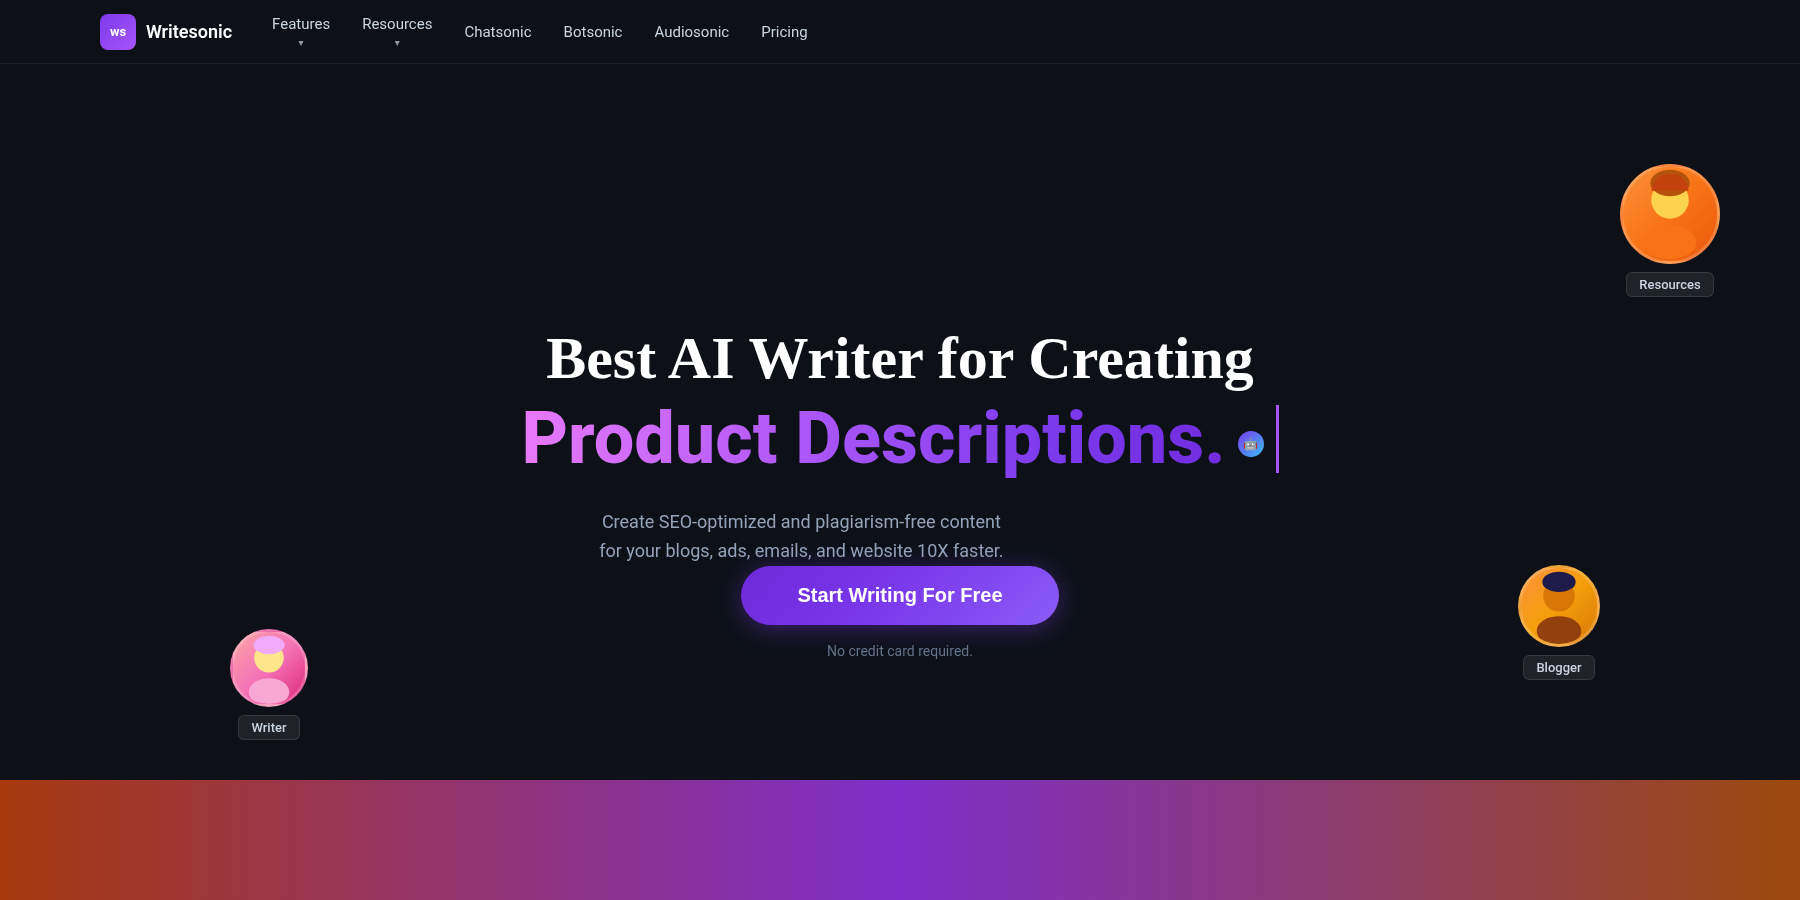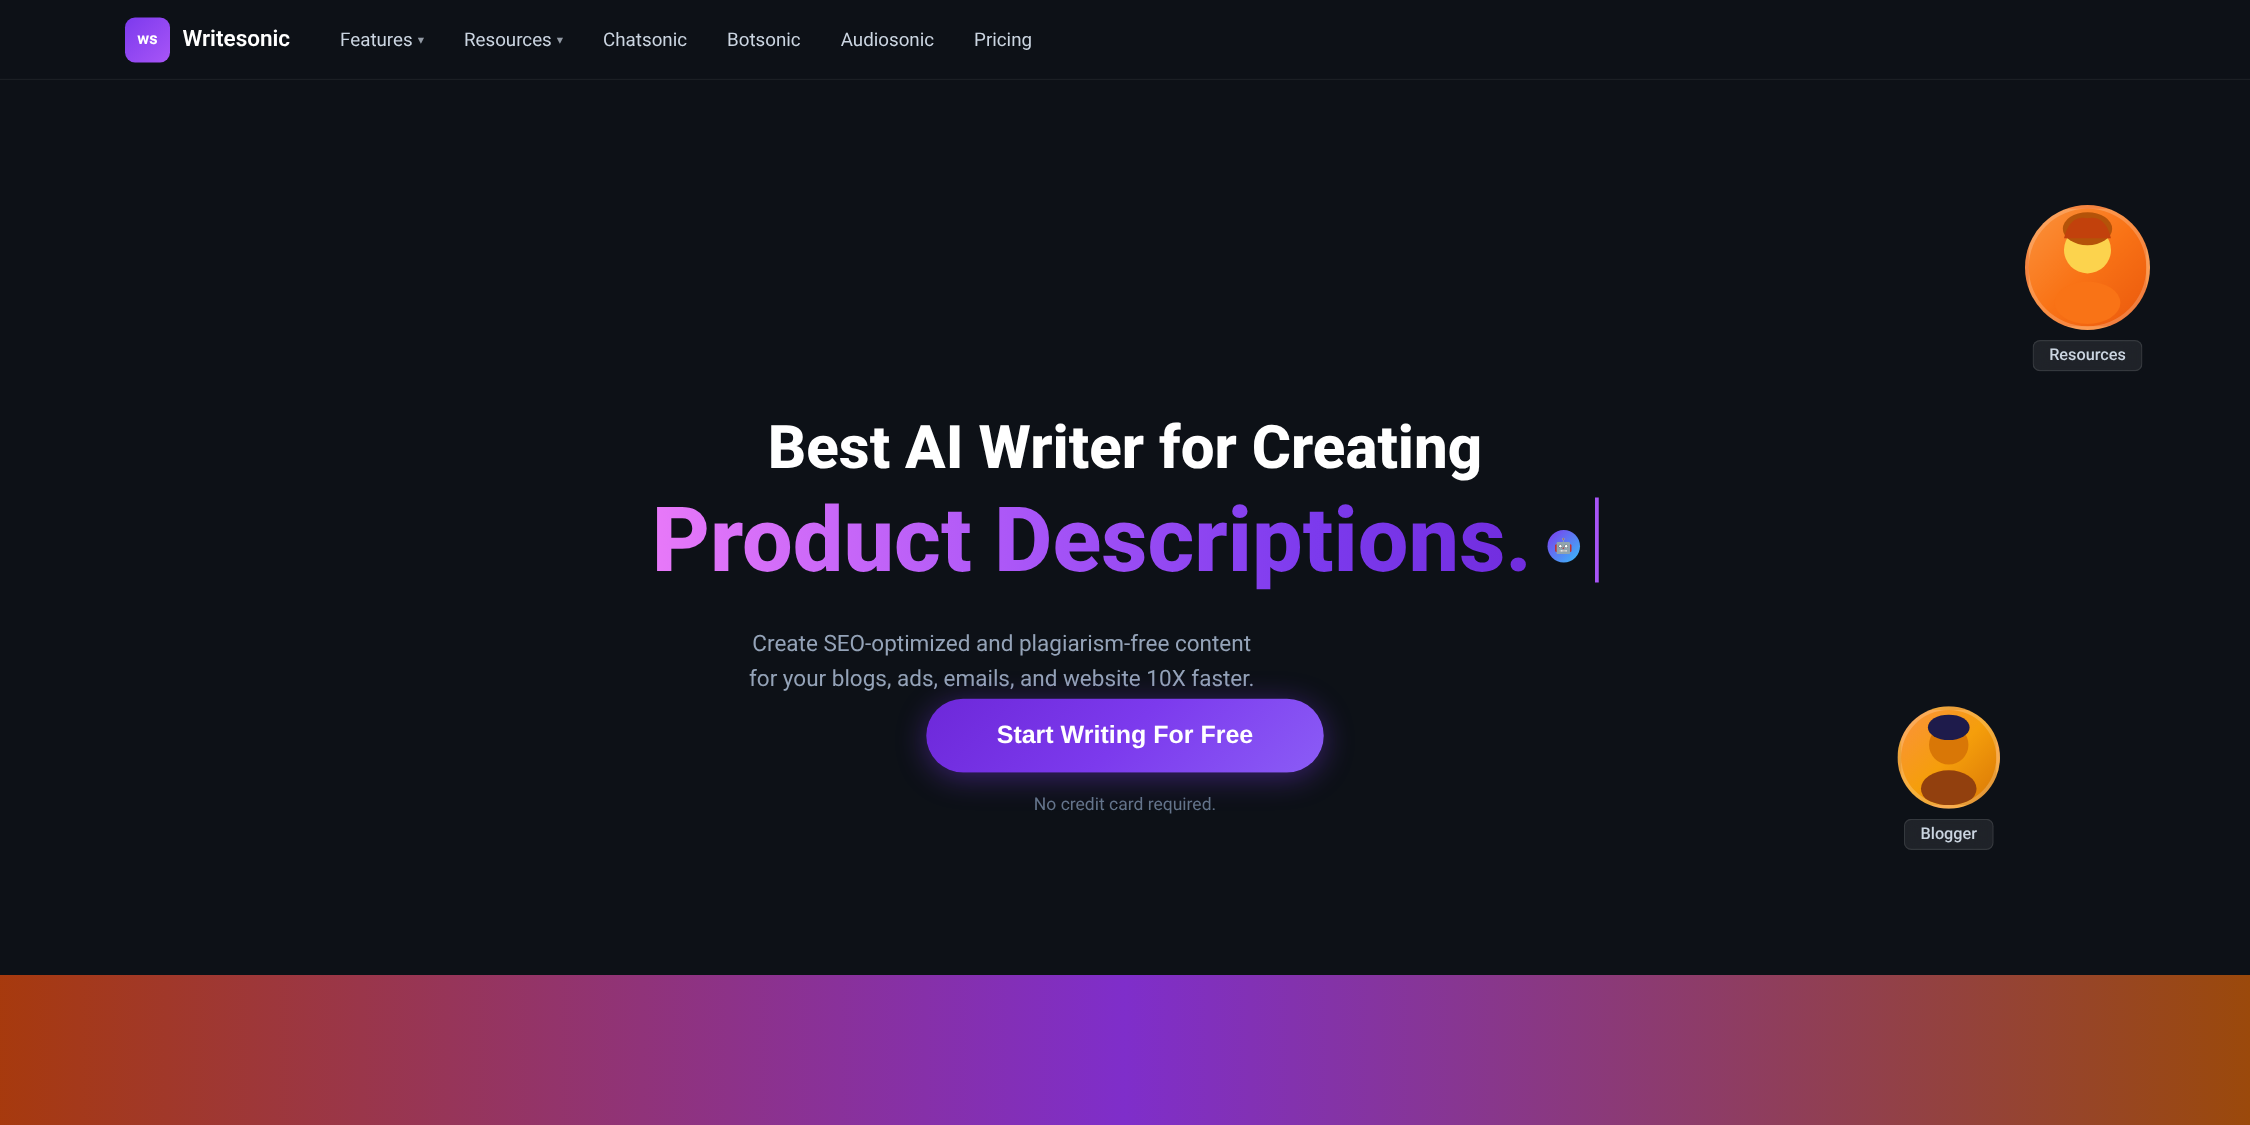--- a/index.html
+++ b/index.html
@@ -69,20 +69,21 @@
     }
 
     .nav-links li a {
       text-decoration: none;
       color: #cbd5e1;
       font-size: 15px;
       font-weight: 400;
       display: flex;
       align-items: center;
       gap: 4px;
+      flex-direction: column;
     }
 
     .chevron {
       font-size: 10px;
       opacity: 0.7;
     }
 
     .navbar-right {
       display: flex;
       align-items: center;
@@ -127,25 +128,26 @@
       position: absolute;
       bottom: 0;
       left: 0;
       right: 0;
       height: 120px;
       background: linear-gradient(to right, #c2410c, #9333ea, #b45309);
       opacity: 0.85;
     }
 
     .hero-title-line1 {
-      font-size: 48px;
+      font-size: 60px;
       font-weight: 800;
       color: #ffffff;
       line-height: 1.1;
       margin-bottom: 8px;
+      font-family: Liberation Serif, serif;
     }
 
     .hero-title-line2 {
       font-size: 72px;
       font-weight: 800;
       line-height: 1.1;
       margin-bottom: 30px;
       background: linear-gradient(90deg, #e879f9 0%, #a855f7 40%, #7c3aed 70%, #6d28d9 100%);
       -webkit-background-clip: text;
       -webkit-text-fill-color: transparent;
@@ -342,20 +344,30 @@
     </ul>
   </div>
 
 </nav>
 
 <section class="hero">
 
   <div class="bottom-gradient"></div>
 
 
+  <div class="avatar-card avatar-writer">
+    <div class="avatar-circle-writer">
+      <svg viewBox="0 0 78 78" width="78" height="78">
+        <circle cx="39" cy="28" r="16" fill="#fde68a"></circle>
+        <ellipse cx="39" cy="65" rx="22" ry="15" fill="#f9a8d4"></ellipse>
+        <ellipse cx="39" cy="14" rx="17" ry="10" fill="#f0abfc"></ellipse>
+      </svg>
+    </div>
+    <span class="avatar-label">Writer</span>
+  </div>
 
   <div class="avatar-card avatar-freelancer">
     <div class="avatar-circle-freelancer">
       <svg viewBox="0 0 100 100" width="100" height="100">
         <circle cx="50" cy="35" r="20" fill="#fcd34d"></circle>
         <ellipse cx="50" cy="80" rx="28" ry="18" fill="#f97316"></ellipse>
 
         <ellipse cx="50" cy="17" rx="21" ry="14" fill="#b45309"></ellipse>
         <path d="M30 25 Q35 5 50 8 Q65 5 70 25" fill="#c2410c"></path>
       </svg>

